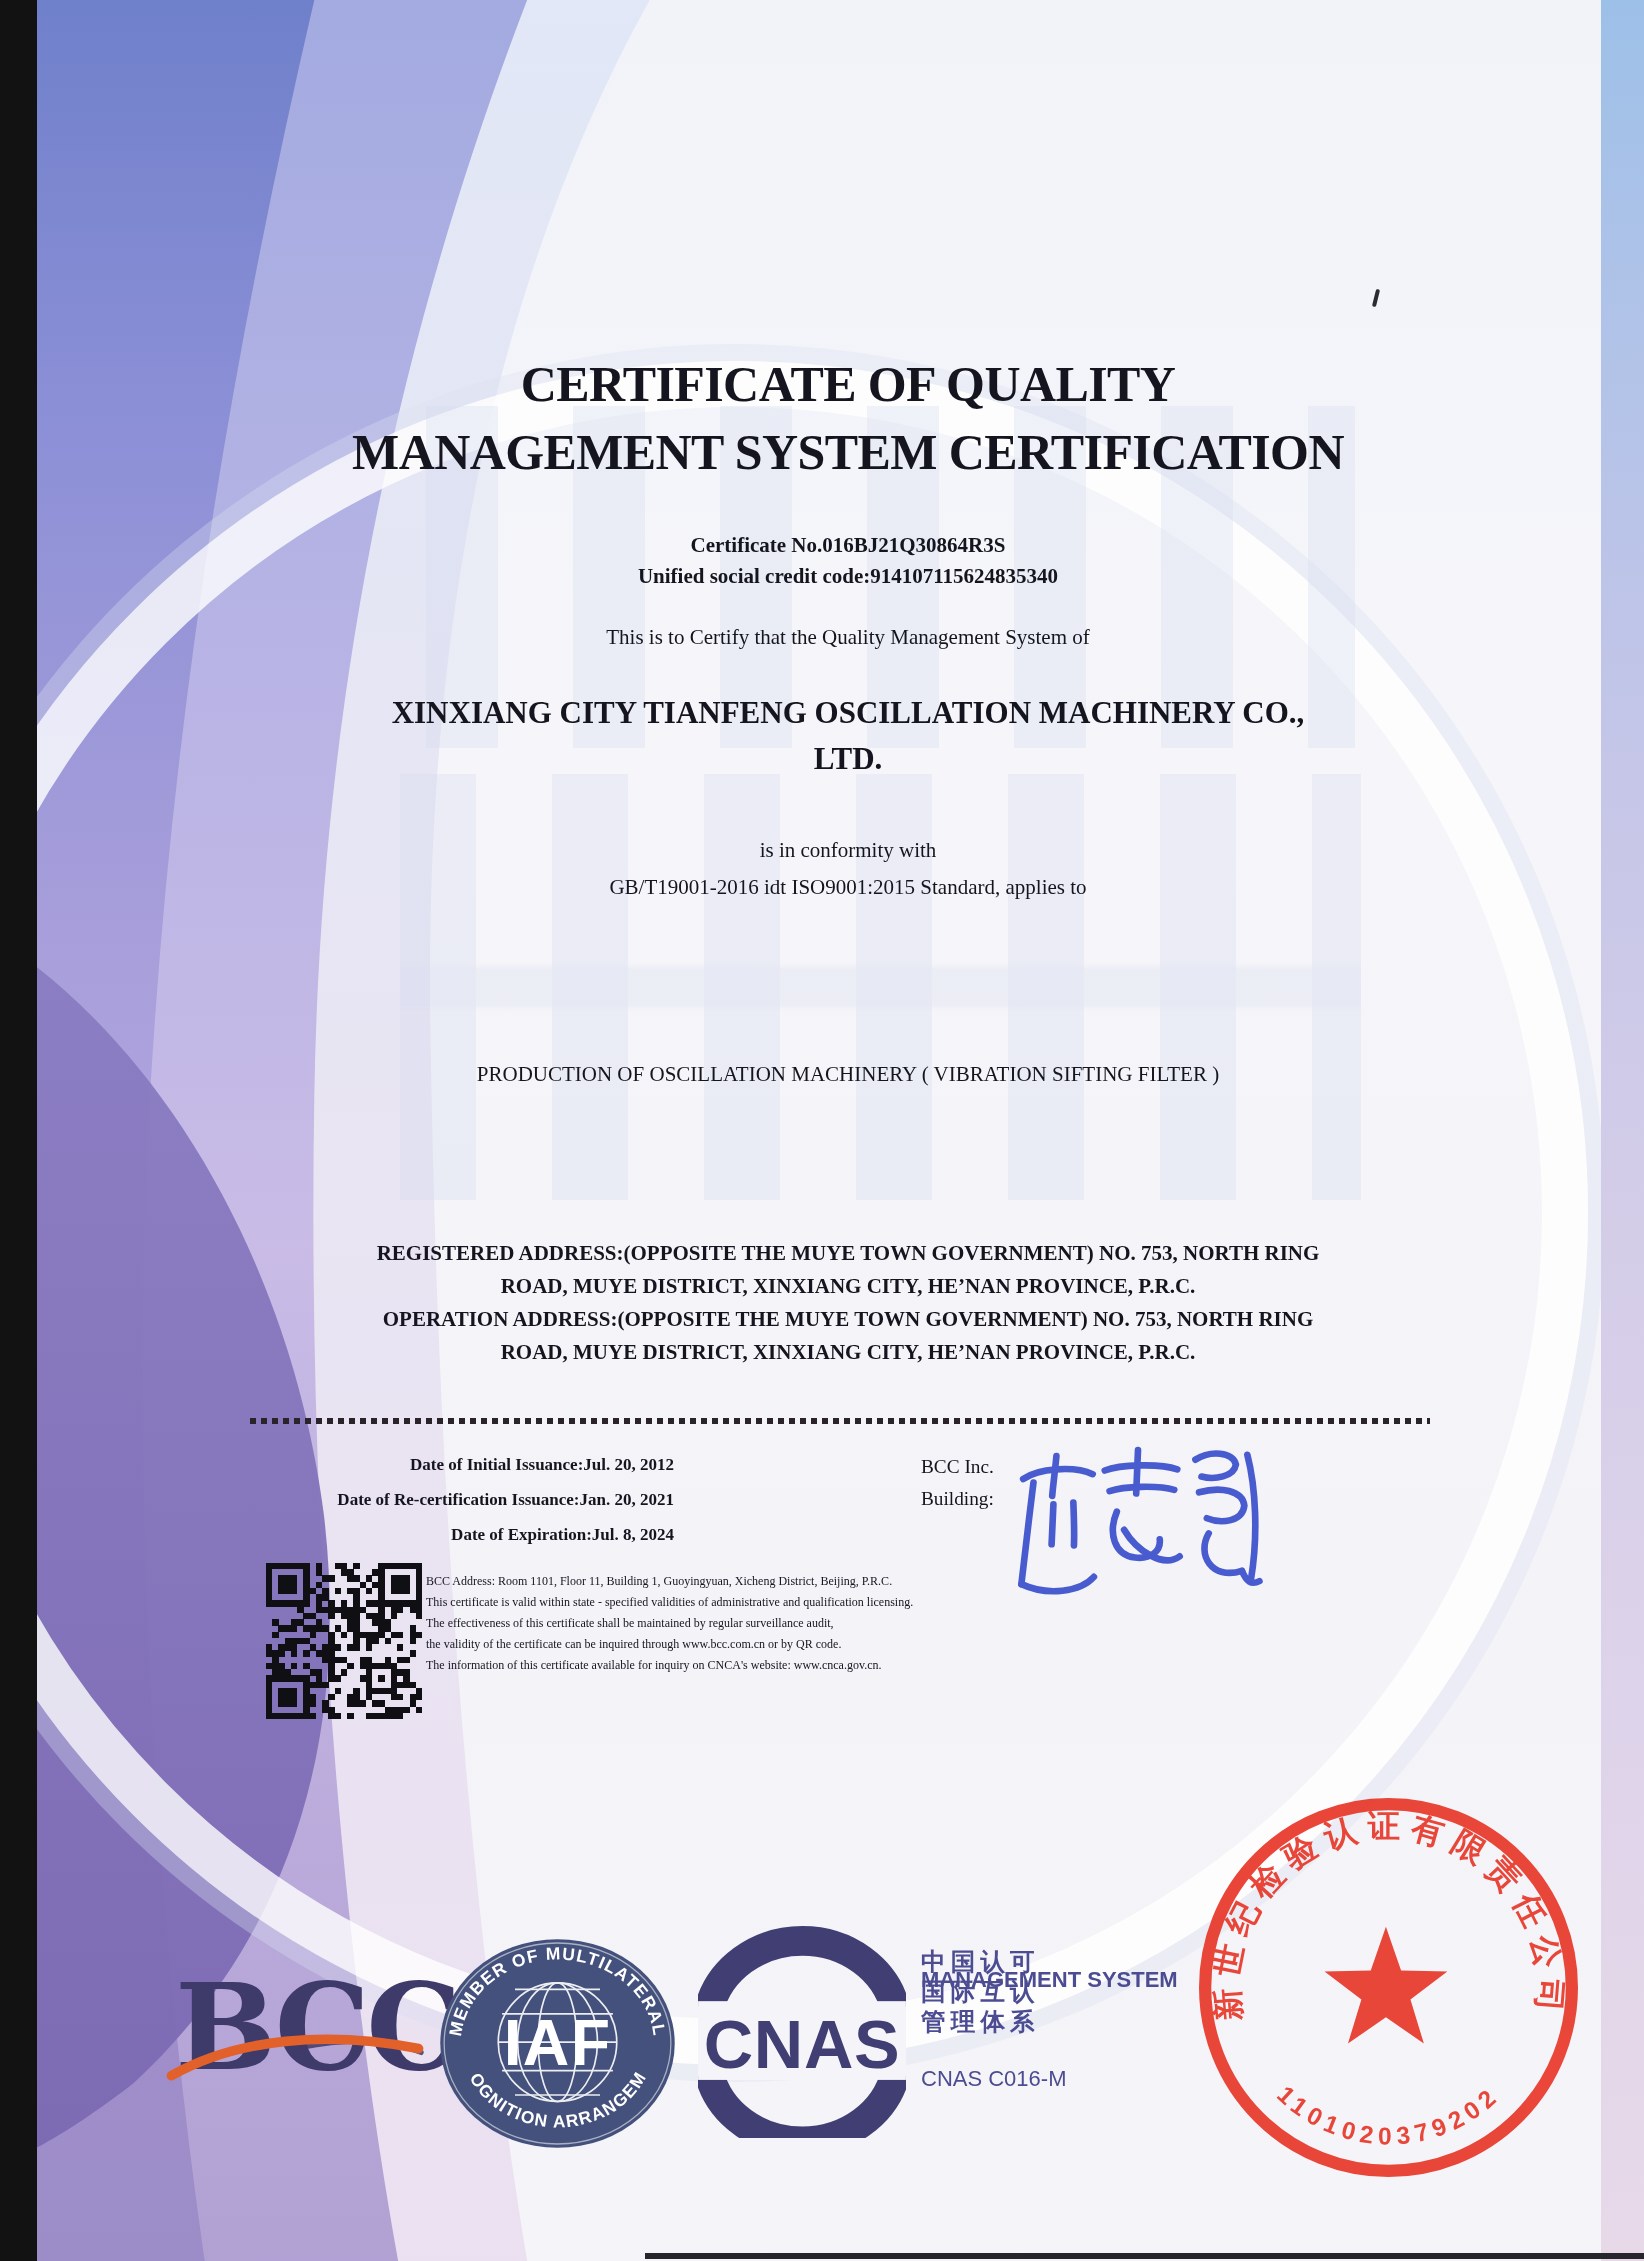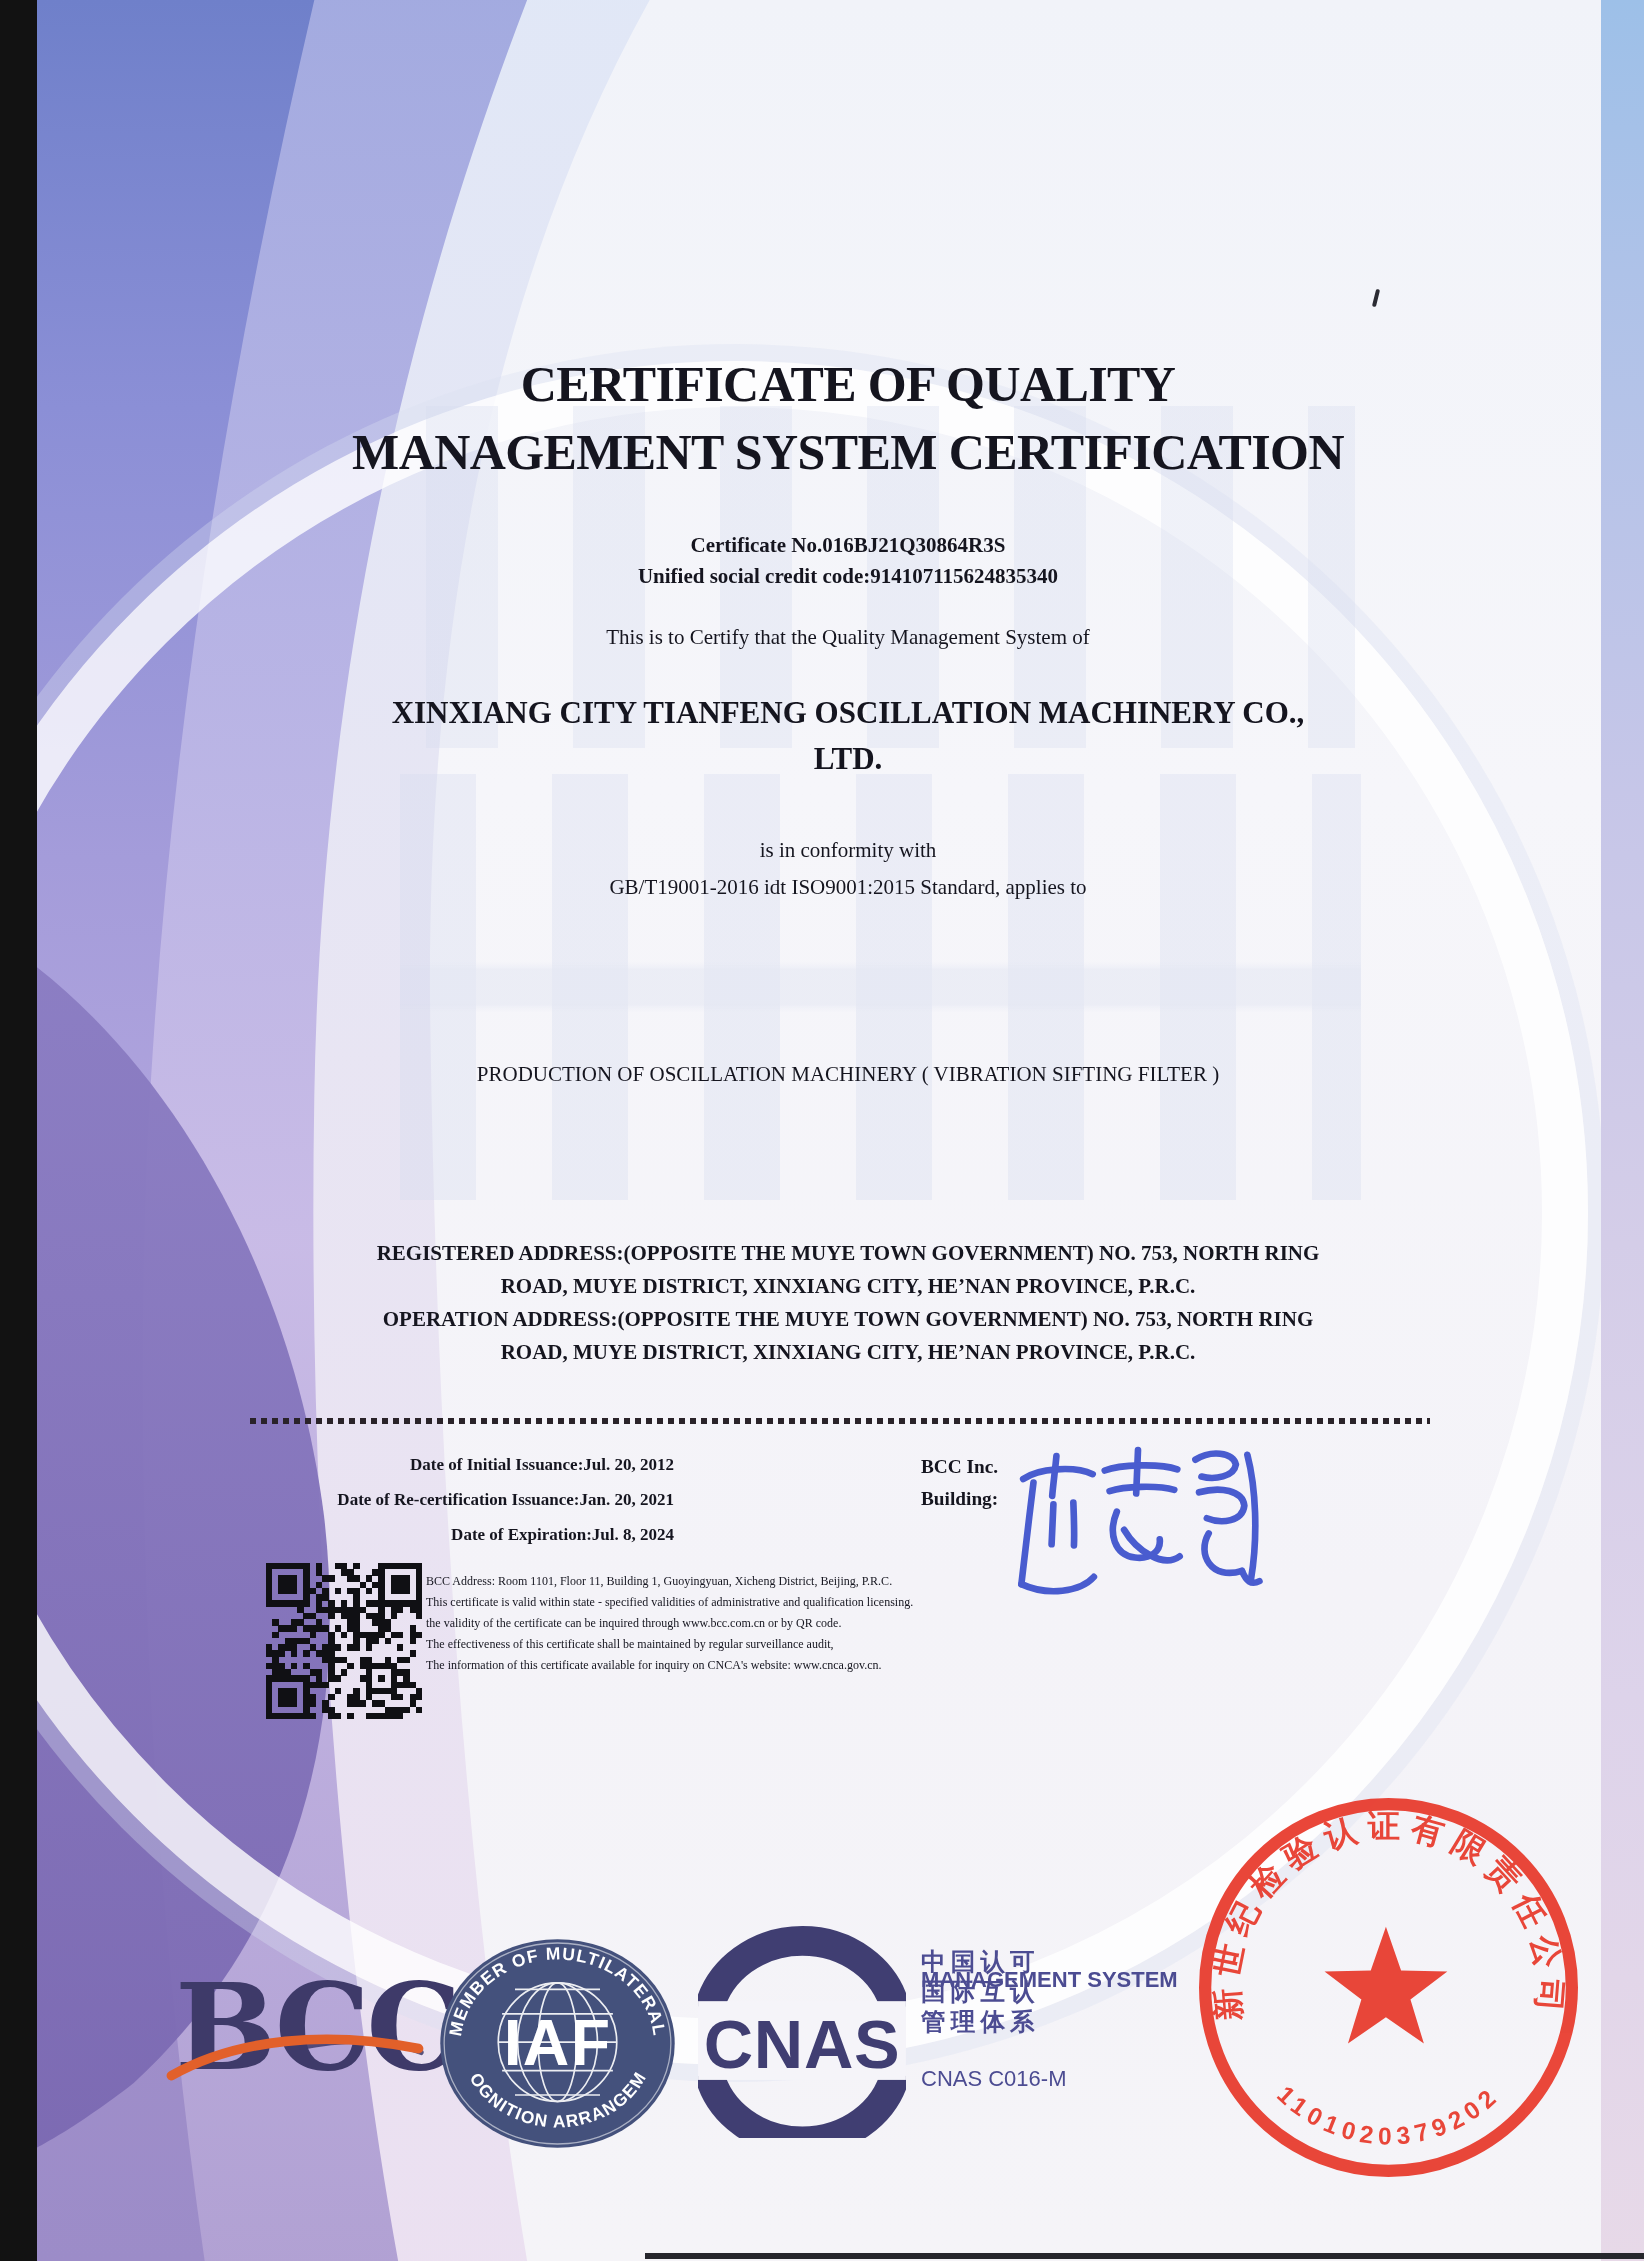--- a/index.html
+++ b/index.html
@@ -29,21 +29,21 @@
   
   .t{position:absolute;z-index:10;}
   .title{font-size:50px;font-weight:bold;letter-spacing:-0.6px;line-height:1;}
   .certline{font-size:21px;font-weight:bold;line-height:1;}
   .body33{font-size:21px;line-height:1;}
   .company{font-size:31px;font-weight:bold;line-height:1;}
   .addr{font-size:21px;font-weight:bold;line-height:33px;}
   .dashed{left:250px;top:1418px;width:1180px;height:5.8px;z-index:10;
     background:repeating-linear-gradient(90deg,#2a2329 0 6.4px,rgba(0,0,0,0) 6.4px 11px);}
   .dates{left:293px;top:1447px;width:381px;text-align:right;font-size:17px;font-weight:bold;line-height:35px;}
-  .issuer{left:921px;top:1451px;font-size:19.3px;font-weight:bold;line-height:32px;}
+  .issuer{left:921px;top:1451px;font-size:19.3px;font-weight:normal;line-height:32px;}
   .fineprint{left:426px;top:1571px;width:774px;font-size:12px;line-height:21px;font-weight:normal;}
   
   .bcc-word{left:175px;top:1967px;font-family:"DejaVu Serif","Liberation Serif",serif;
     font-size:120px;font-weight:bold;color:#3e3a69;letter-spacing:-3.9px;line-height:1;z-index:10;}
   .cn-block{left:921px;top:1949px;font-family:Liberation Mono, monospace;
     font-size:24.5px;font-weight:bold;color:#4c4c92;letter-spacing:5.2px;line-height:30px;z-index:10;}
   .mgmt{left:921px;top:1969px;font-family:"Liberation Sans","DejaVu Sans",sans-serif;
     font-size:22px;font-weight:bold;color:#4c4c92;line-height:1;z-index:10;}
   .c016{left:921px;top:2068px;font-family:"Liberation Sans","DejaVu Sans",sans-serif;
     font-size:22px;font-weight:normal;color:#4c4c92;line-height:1;z-index:10;}
@@ -463,22 +463,22 @@
         <rect x="164.56" y="232.32" width="9.98" height="9.98" fill="#101014"></rect>
         <rect x="174.24" y="232.32" width="9.98" height="9.98" fill="#101014"></rect>
         <rect x="183.92" y="232.32" width="9.98" height="9.98" fill="#101014"></rect>
         <rect x="193.6" y="232.32" width="9.98" height="9.98" fill="#101014"></rect>
         <rect x="203.28" y="232.32" width="9.98" height="9.98" fill="#101014"></rect>
       </svg></div>
 
   <div class="t fineprint">
     <div>BCC Address: Room 1101, Floor 11, Building 1, Guoyingyuan, Xicheng District, Beijing, P.R.C.</div>
     <div>This certificate is valid within state - specified validities of administrative and qualification licensing.</div>
+    <div>The effectiveness of this certificate shall be maintained by regular surveillance audit,</div>
     <div>the validity of the certificate can be inquired through www.bcc.com.cn or by QR code.</div>
-    <div>The effectiveness of this certificate shall be maintained by regular surveillance audit,</div>
     <div>The information of this certificate available for inquiry on CNCA's website: www.cnca.gov.cn.</div>
   </div>
 
   <div class="t bcc-word">BCC</div>
   <svg class="t" style="left:166px;top:2019px;z-index:11" width="258" height="74" viewBox="0 0 400 115">
     <path d="M210,44 C290,28 348,32 396,52" fill="none" stroke="#3e3a69" stroke-width="8" stroke-linecap="round" opacity=".85"></path>
     <path d="M8,88 C110,30 250,18 392,46" fill="none" stroke="#e2602a" stroke-width="15" stroke-linecap="round"></path>
   </svg>
 
   <svg class="t" style="left:435px;top:1934px" width="245" height="219" viewBox="0 0 380 340">

